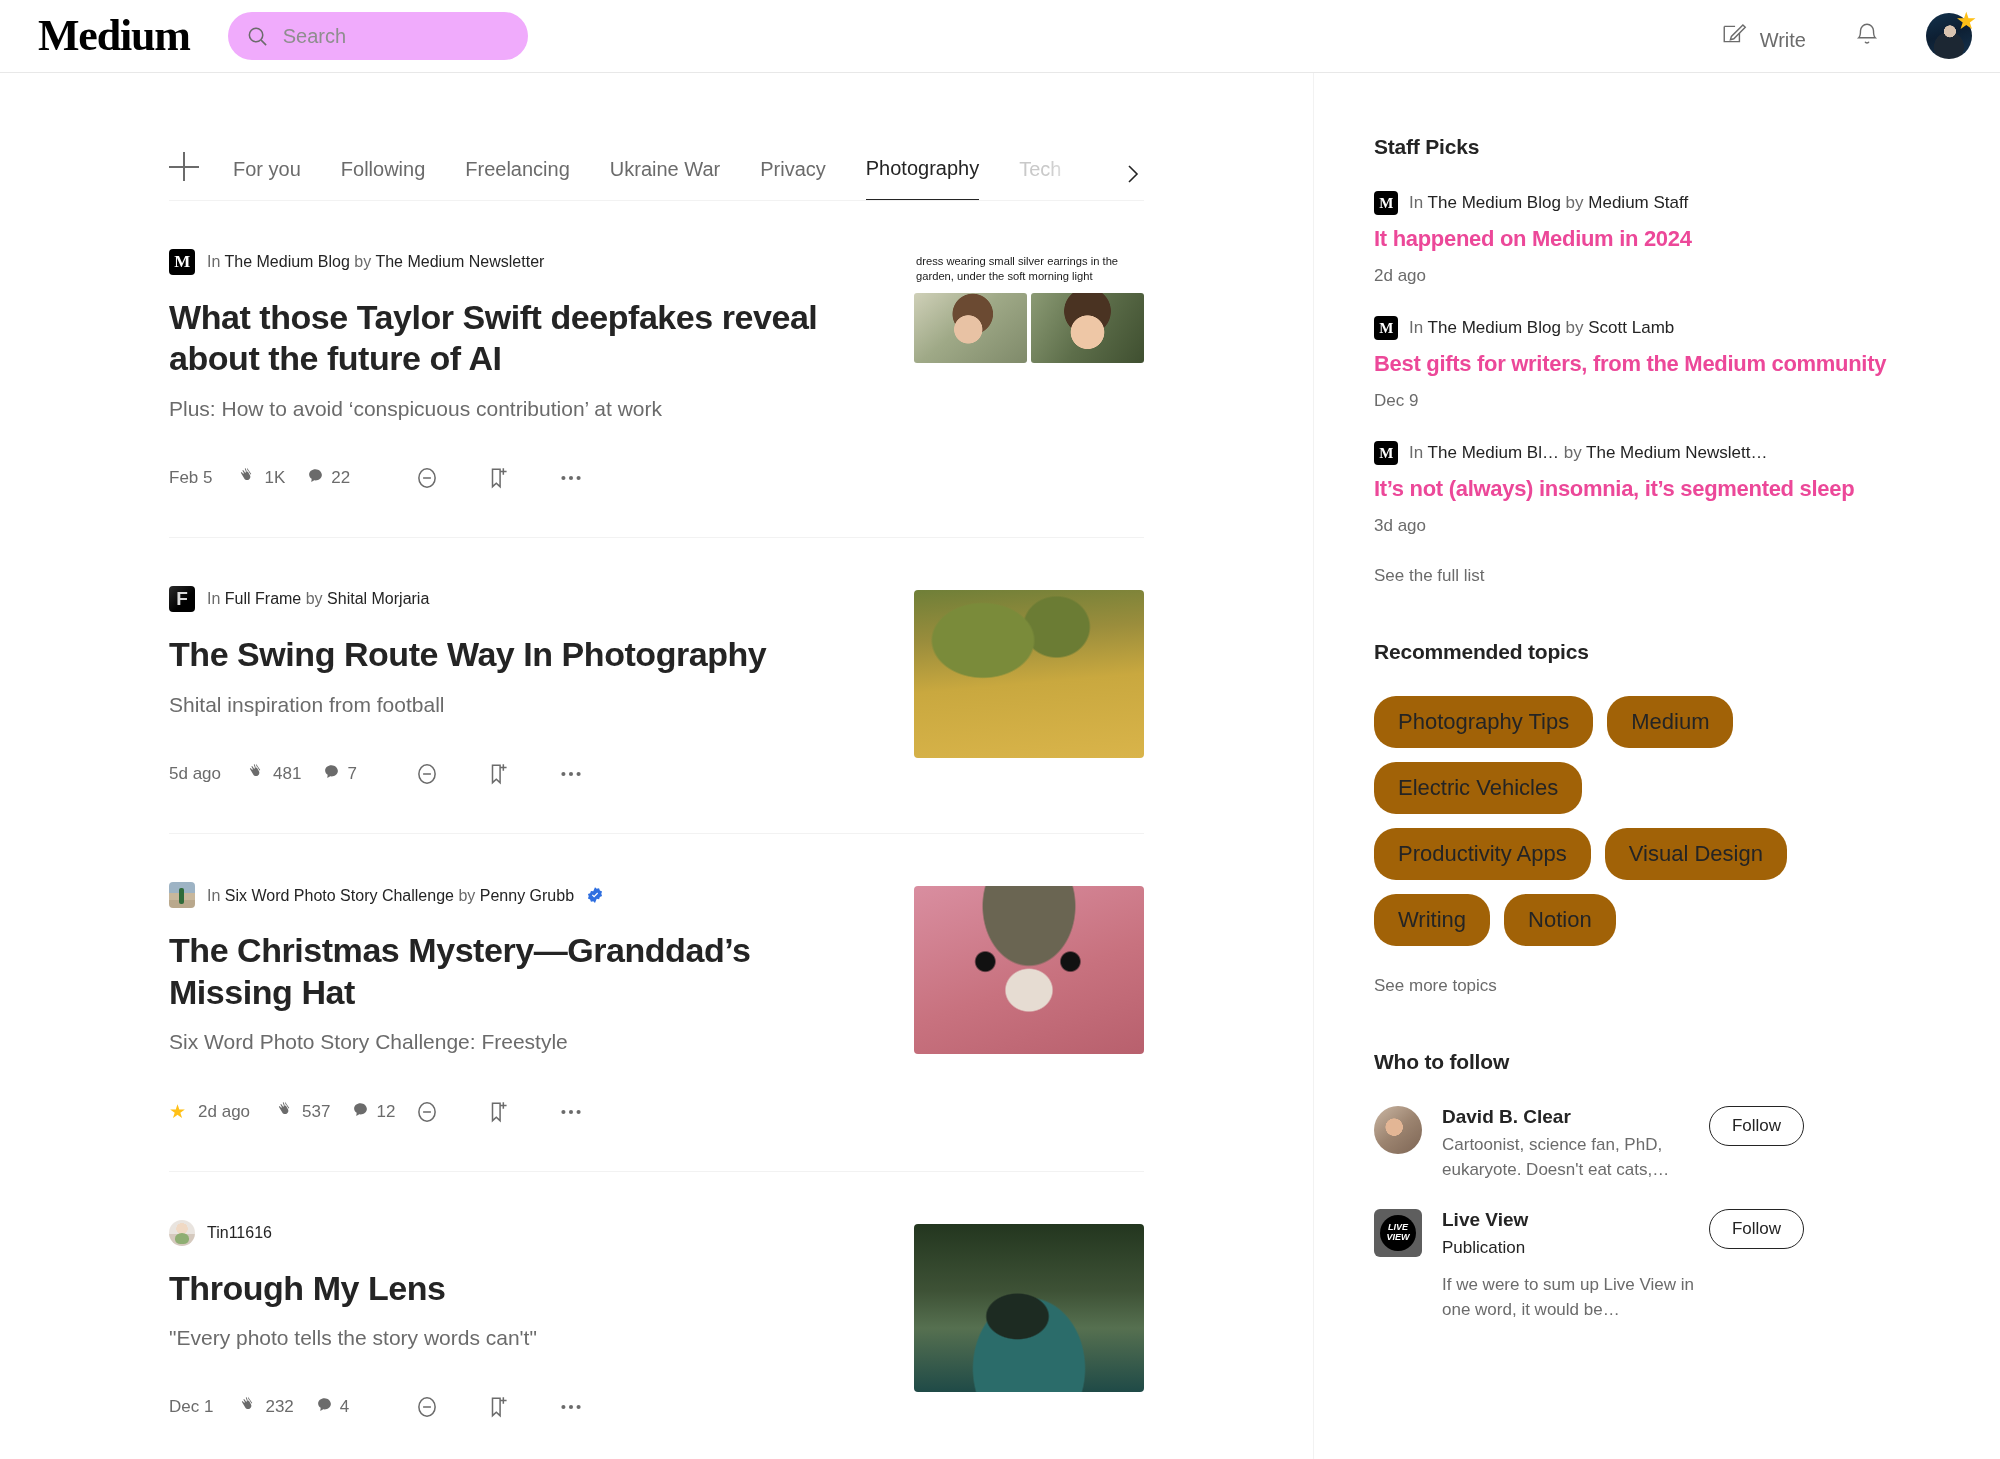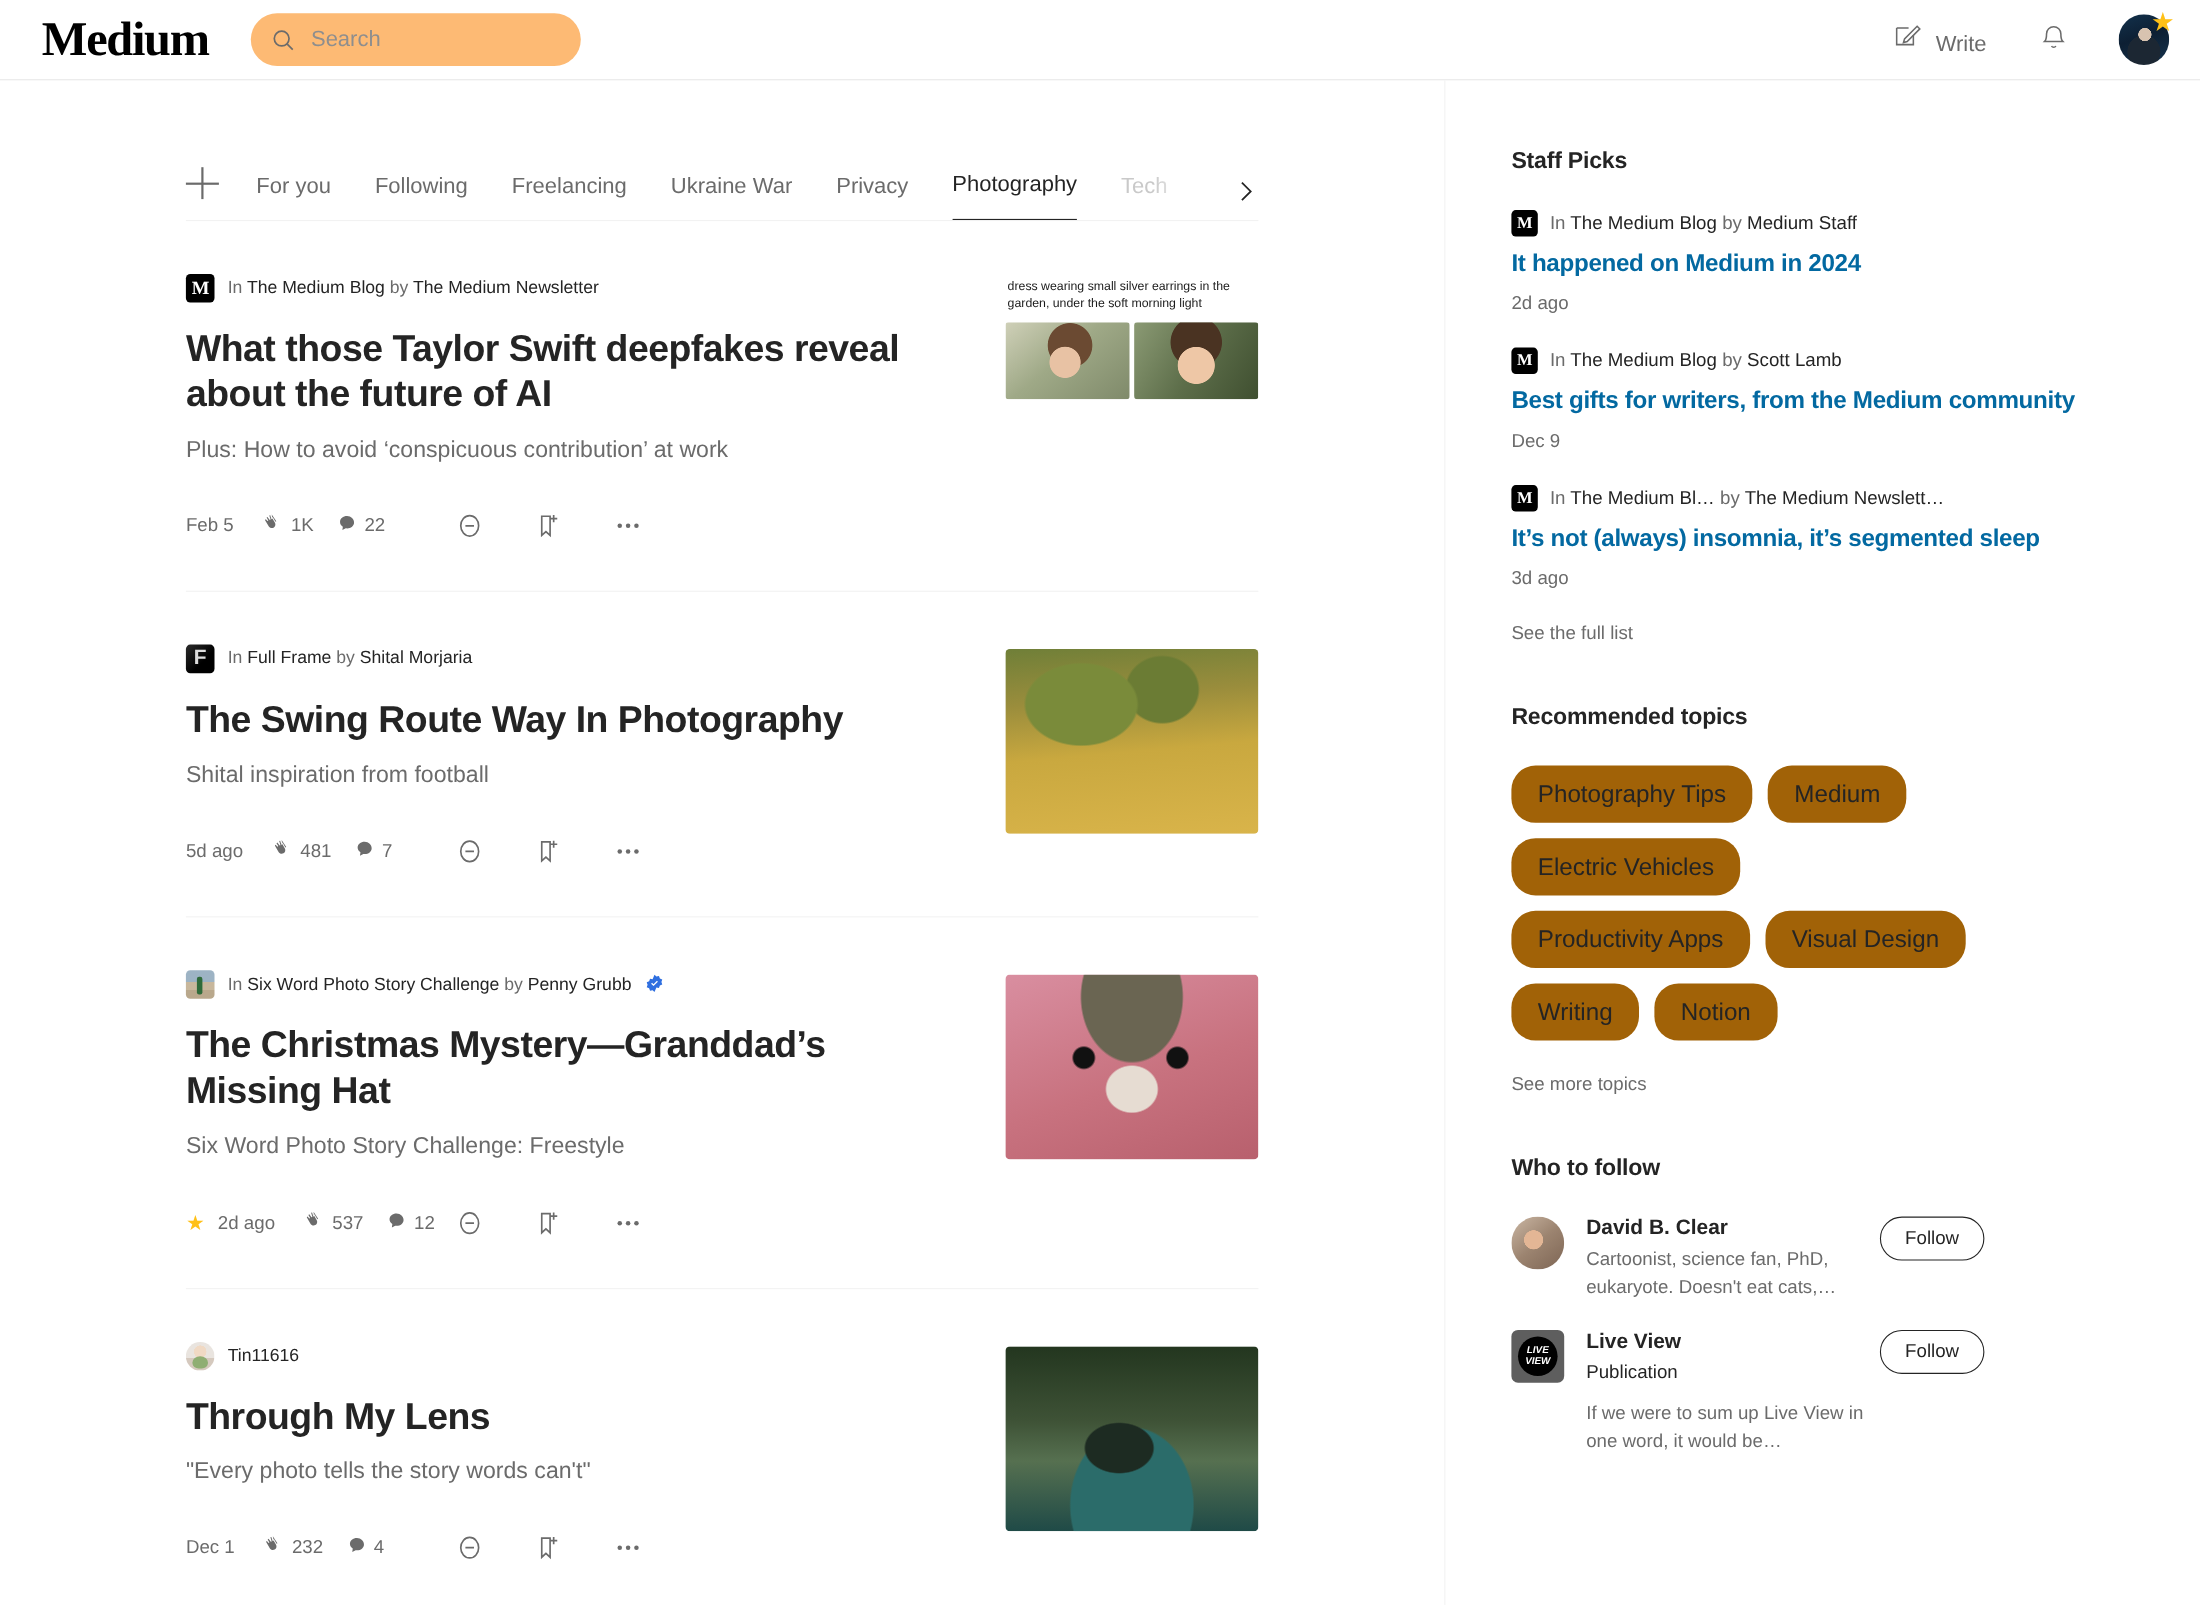--- a/index.html
+++ b/index.html
@@ -24,21 +24,21 @@
     font-family: "Liberation Serif", serif;
     font-weight: bold;
     font-size: 44px;
     letter-spacing: -1.2px;
     color: #000;
     line-height: 1;
   }
   .search-box {
     margin-left: 38px;
     width: 300px; height: 48px;
-    background: #fdba74;
+    background: #f0abfc;
     border-radius: 24px;
     display: flex; align-items: center;
     padding: 0 18px;
   }
   .search-icon { width: 23px; height: 23px; flex: 0 0 auto; }
   .search-input {
     border: none; outline: none; background: transparent;
     margin-left: 14px;
     font-family: "Liberation Sans", sans-serif;
     font-size: 20px; color: #6b6b6b; width: 220px;
@@ -238,21 +238,21 @@
     width: 24px; height: 24px; border-radius: 4px; margin-right: 11px; flex:0 0 auto;
     background: #000; color: #fff;
     font-family: "Liberation Serif", serif; font-weight: bold;
     font-size: 15px; line-height: 24px; text-align: center; letter-spacing:-0.5px;
     overflow: hidden;
   }
   .pick-byline-text { font-size: 17px; color: #242424; white-space: nowrap; }
   .pick-byline-text .muted { color: #6b6b6b; }
   .pick-title {
     font-size: 22px; font-weight: bold; letter-spacing: -0.3px;
-    line-height: 1.28; color: #0369a1; margin-bottom: 13px;
+    line-height: 1.28; color: #ec4899; margin-bottom: 13px;
   }
   .pick-date { font-size: 17px; color: #6b6b6b; }
   .see-link { font-size: 17px; color: #6b6b6b; cursor: pointer; display:inline-block; }
   .sec-gap { height: 54px; }
   .topics { display: flex; flex-wrap: wrap; gap: 14px; width: 430px; margin-bottom: 30px; }
   .chip {
     background: #a16207; border-radius: 22px;
     padding: 13px 24px; font-size: 22px; color: #242424;
     cursor: pointer; white-space: nowrap;
   }

